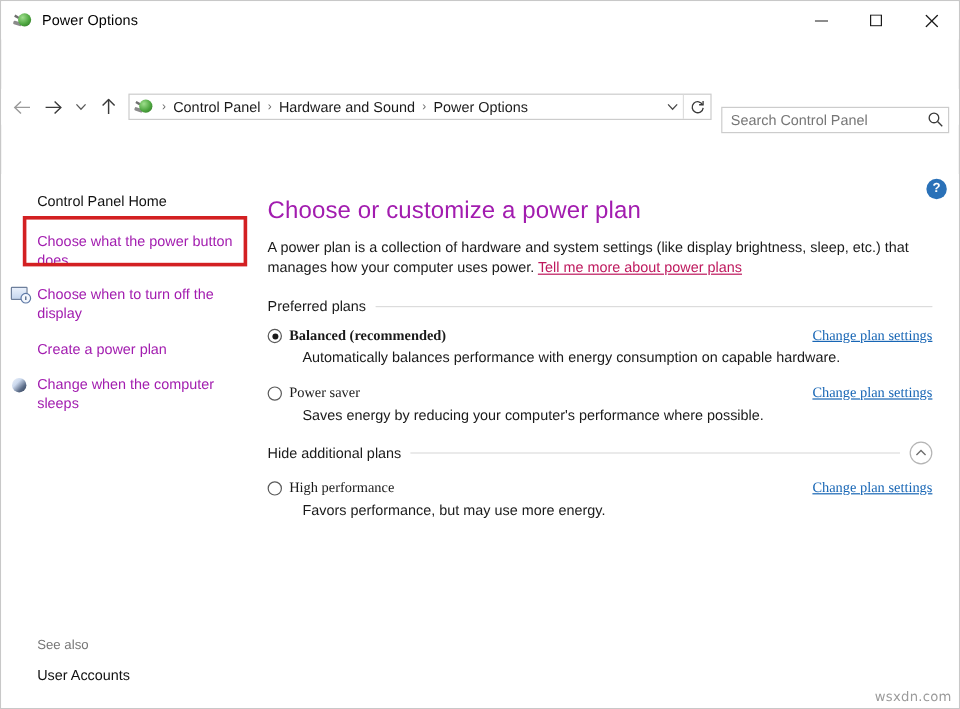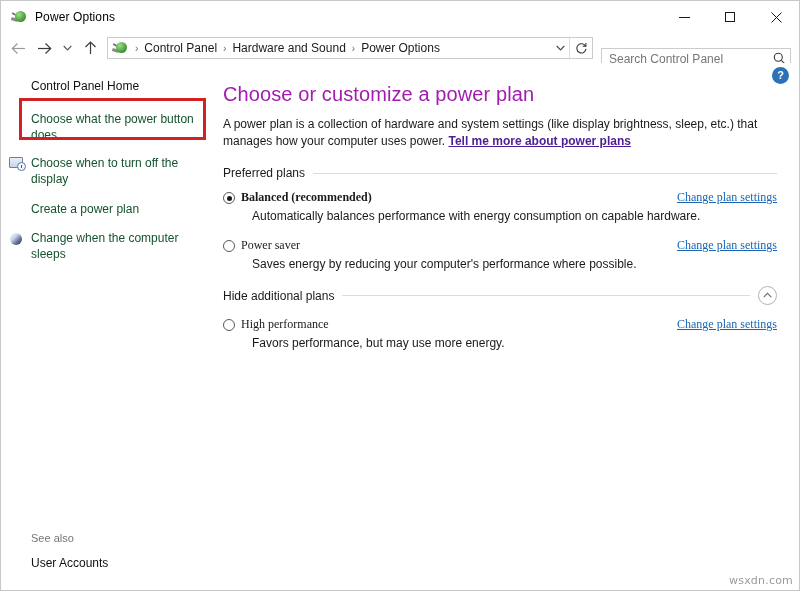--- a/index.html
+++ b/index.html
@@ -20,20 +20,21 @@
   .window {
     position: absolute;
     left: 0; top: 0;
     width: 800px;
     height: 591px;
     background: #ffffff;
     border: 1px solid #c8c8c8;
     box-sizing: border-box;
     display: flex;
     flex-direction: column;
+    gap: 41px;
   }
 
   
   .titlebar {
     height: 32px;
     min-height: 32px;
     background: #ffffff;
     display: flex;
     align-items: center;
     position: relative;
@@ -190,21 +191,21 @@
     width: 16px; height: 16px;
     flex: none;
     margin-right: 6px;
     margin-top: 1px;
     position: relative;
   }
   .side-ico.empty { visibility: hidden; }
   .side-label {
     font-size: 12px;
     line-height: 16px;
-    color: #14532d;
+    color: #a21caf;
     max-width: 168px;
   }
   .side-label.home { color: #1a1a1a; }
   .side-item.home .side-label { color: #111111; }
   .seealso {
     position: absolute;
     left: 30px;
     bottom: 20px;
     width: 180px;
   }
@@ -261,23 +262,22 @@
     letter-spacing: 0.1px;
   }
   .intro {
     font-size: 12px;
     line-height: 17px;
     color: #1a1a1a;
     max-width: 540px;
     margin-bottom: 16px;
   }
   .intro a {
-    color: #4c1d95;
+    color: #be185d;
     text-decoration: underline;
-    font-weight: bold;
   }
 
   .group-head {
     display: flex;
     align-items: center;
     margin-top: 4px;
     margin-bottom: 10px;
   }
   .group-head .gh-label {
     font-size: 12px;

